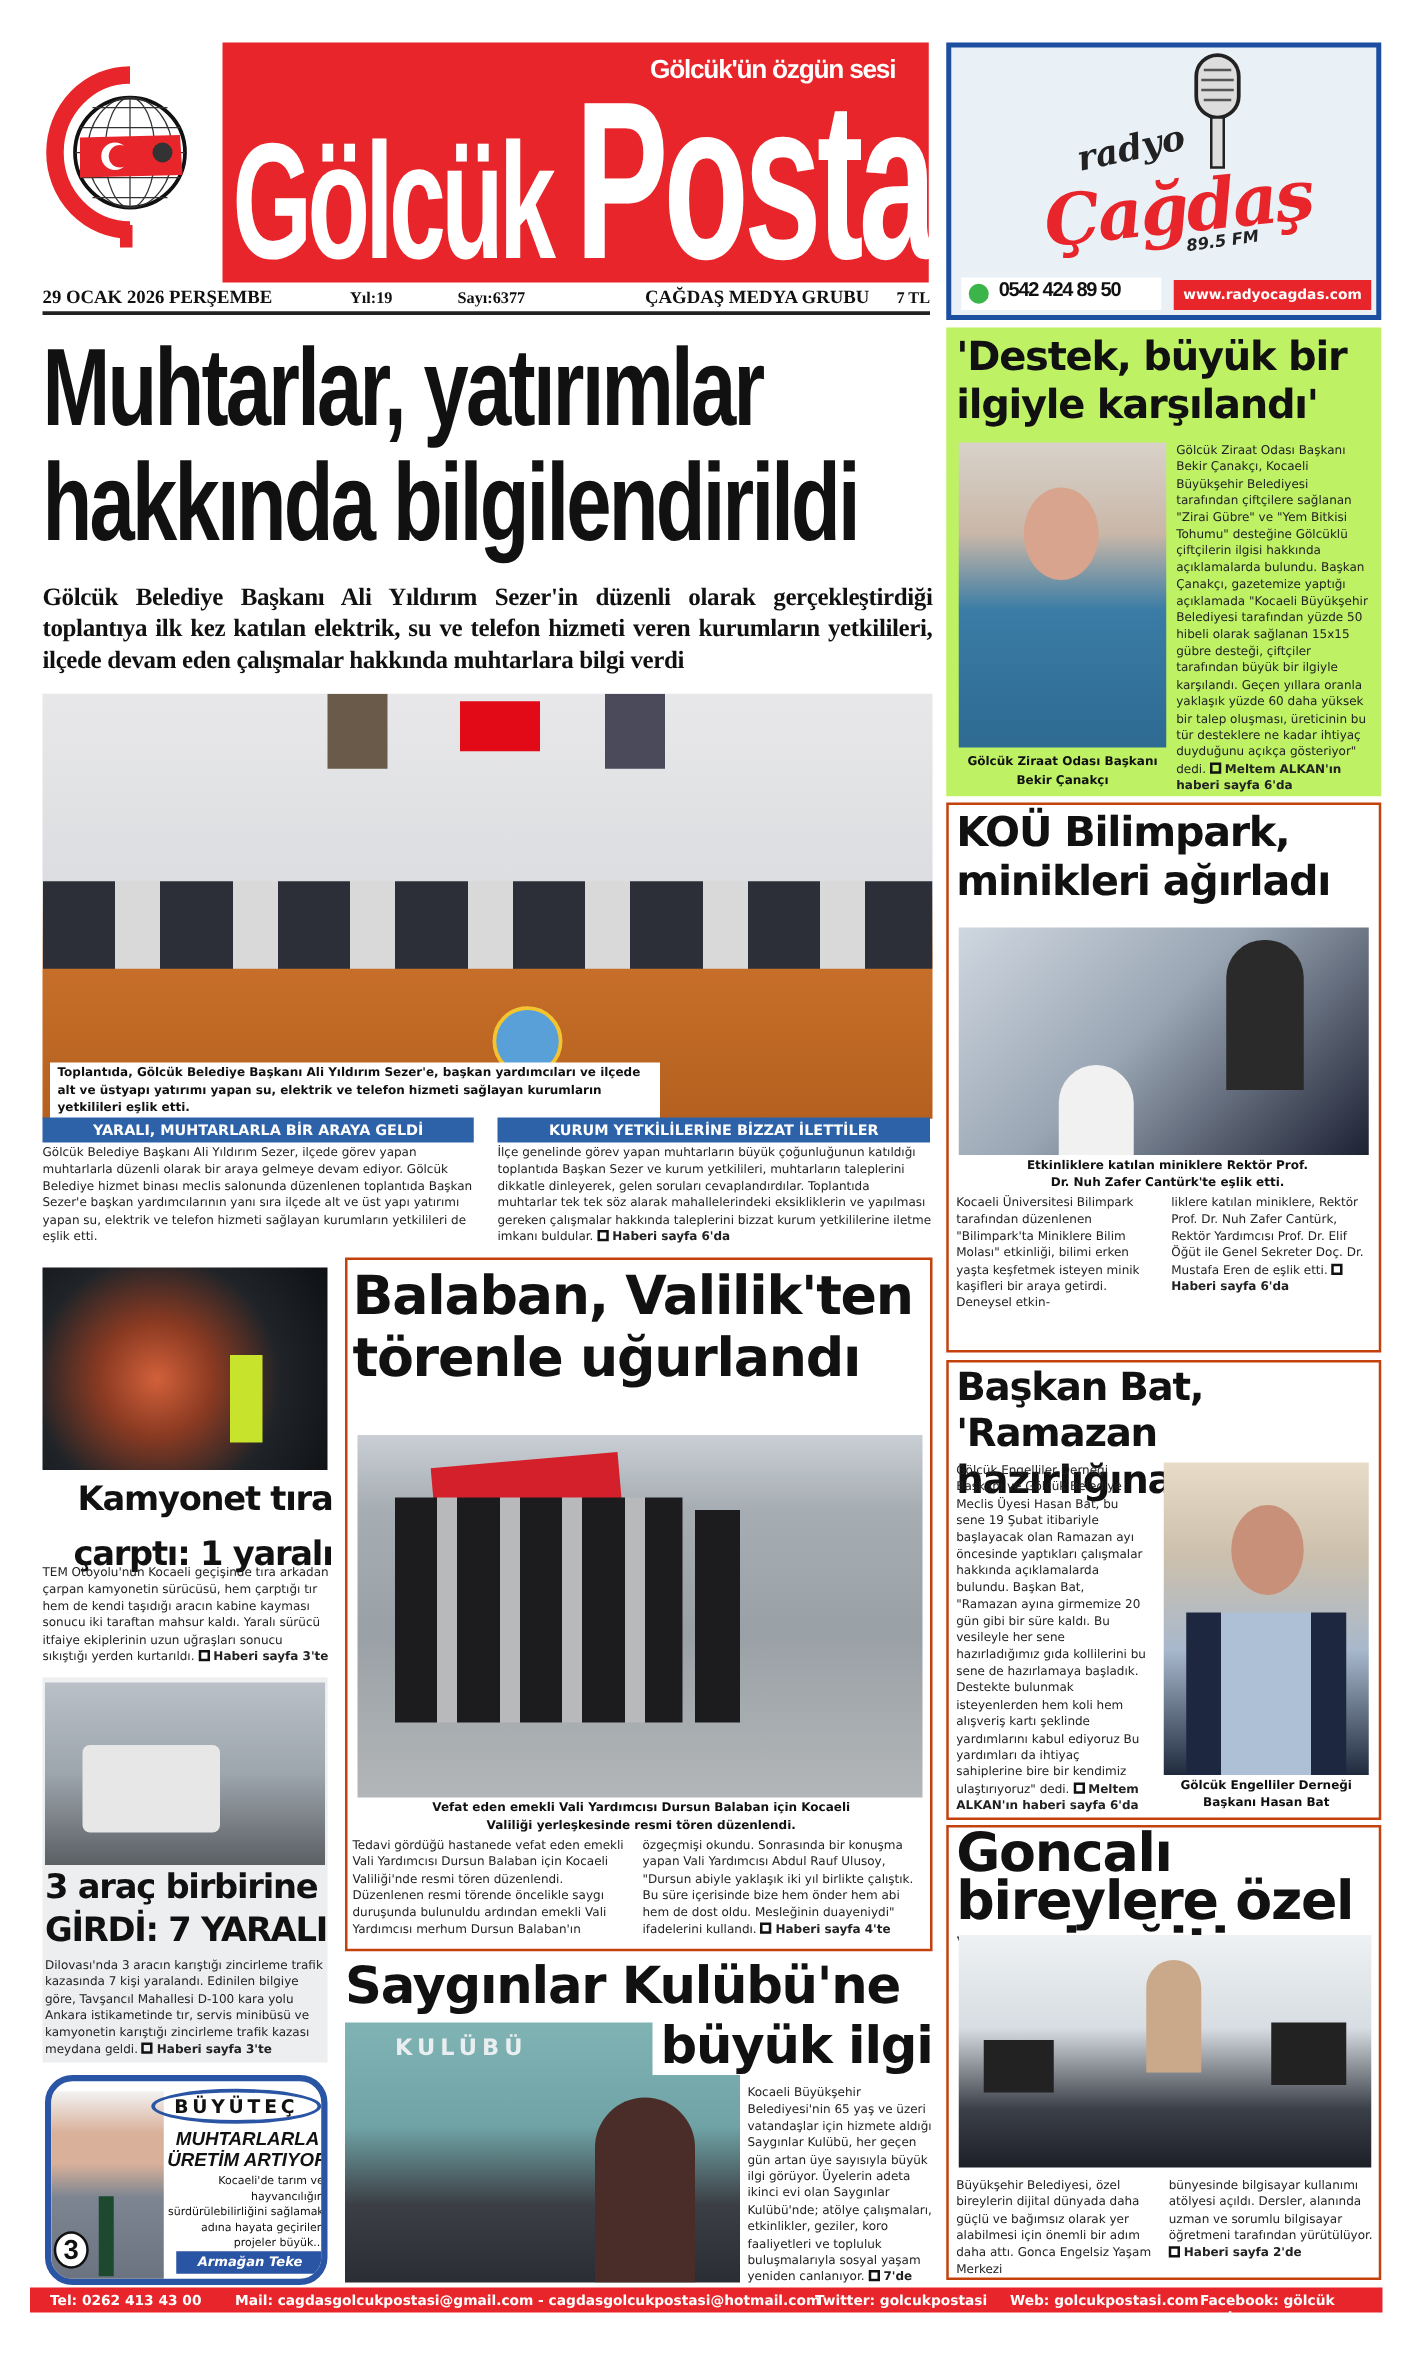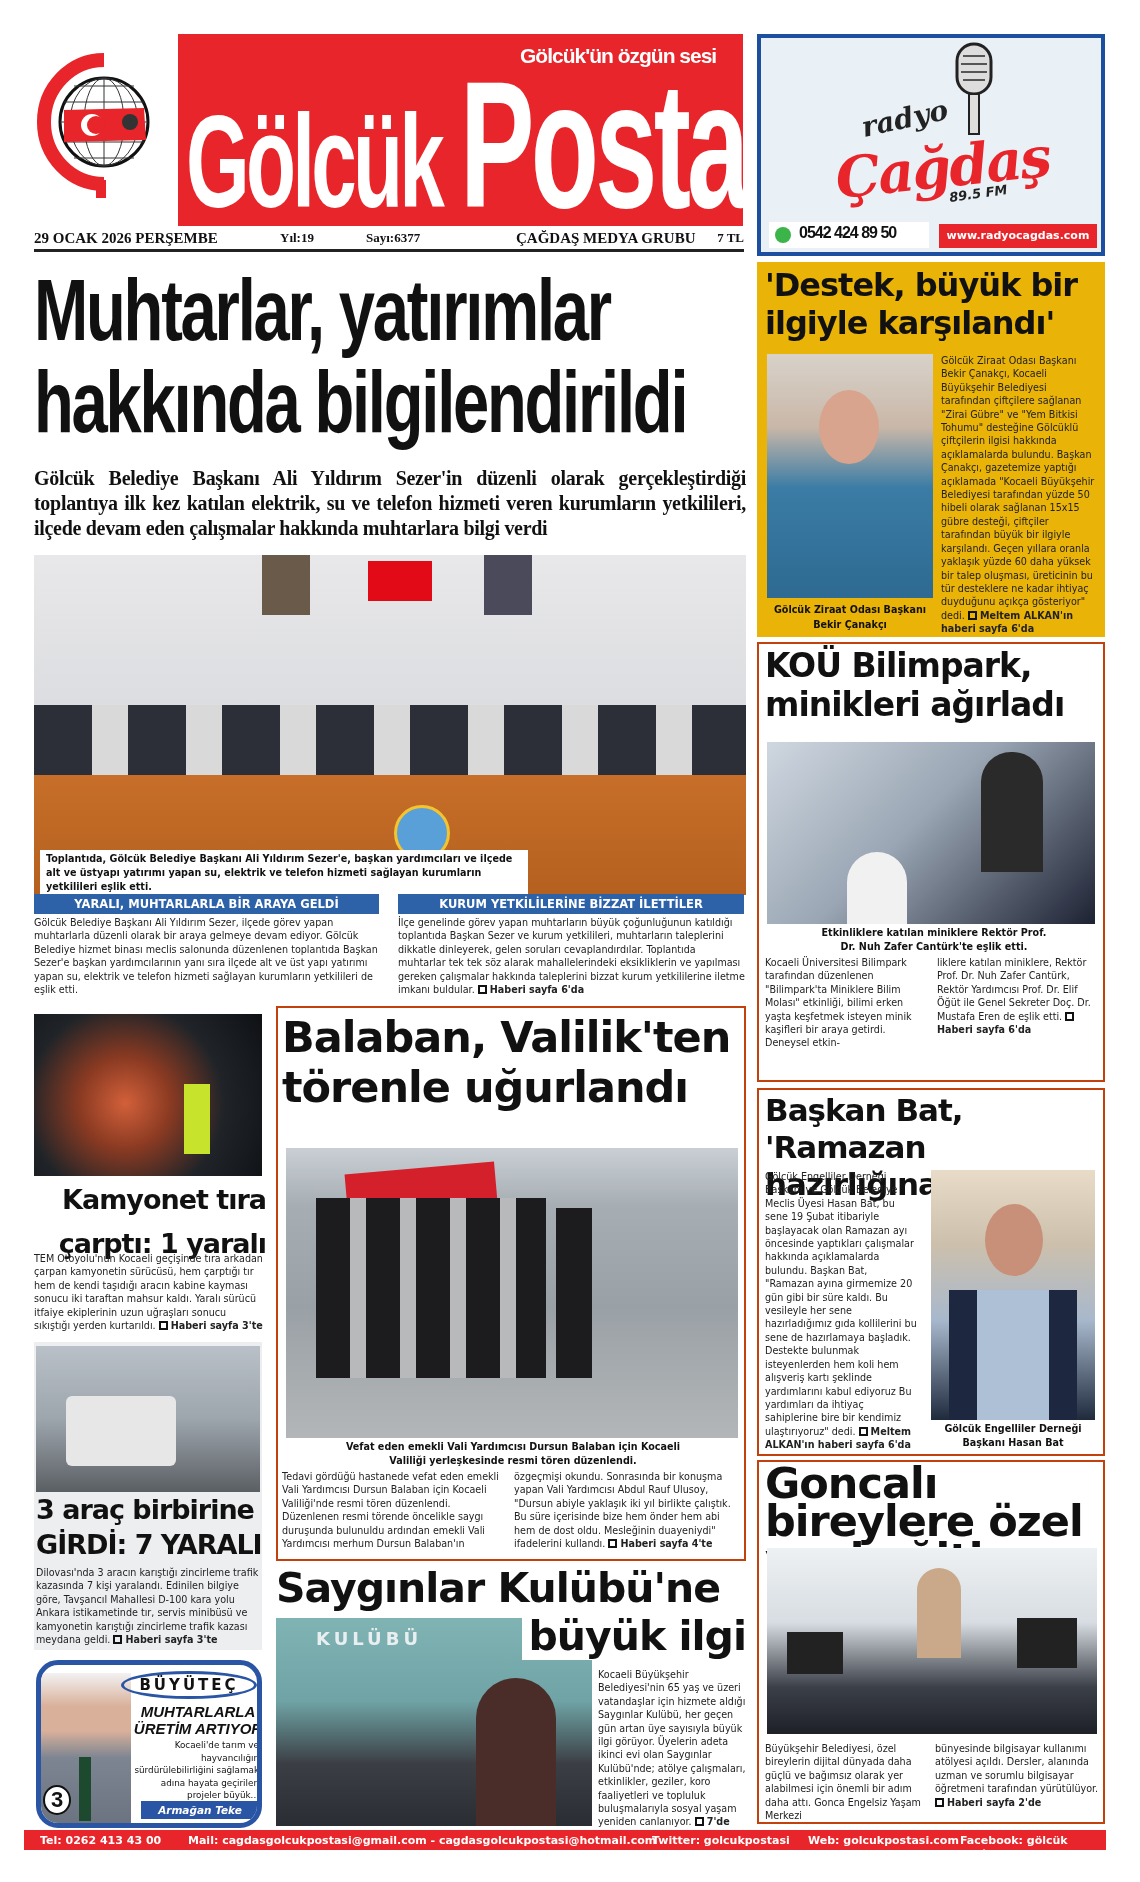--- a/index.html
+++ b/index.html
@@ -96,21 +96,21 @@
 <div class="abs" style="left:40px;top:850px;width:488px;background:#fff;padding:2px 6px;font-family:'DejaVu Sans',sans-serif;font-size:9.6px;font-weight:bold;line-height:14px">Toplantıda, Gölcük Belediye Başkanı Ali Yıldırım Sezer'e, başkan yardımcıları ve ilçede alt ve üstyapı yatırımı yapan su, elektrik ve telefon hizmeti sağlayan kurumların yetkilileri eşlik etti.</div>
 
 <div class="bluebar" style="left:34px;top:894px;width:345px">YARALI, MUHTARLARLA BİR ARAYA GELDİ</div>
 <div class="bluebar" style="left:398px;top:894px;width:346px">KURUM YETKİLİLERİNE BİZZAT İLETTİLER</div>
 <div class="abs body" style="left:34px;top:916px;width:345px">Gölcük Belediye Başkanı Ali Yıldırım Sezer, ilçede görev yapan muhtarlarla düzenli olarak bir araya gelmeye devam ediyor. Gölcük Belediye hizmet binası meclis salonunda düzenlenen toplantıda Başkan Sezer'e başkan yardımcılarının yanı sıra ilçede alt ve üst yapı yatırımı yapan su, elektrik ve telefon hizmeti sağlayan kurumların yetkilileri de eşlik etti.</div>
 <div class="abs body" style="left:398px;top:916px;width:348px">
   <span>İlçe genelinde görev yapan muhtarların büyük çoğunluğunun katıldığı toplantıda Başkan Sezer ve kurum yetkilileri, muhtarların taleplerini dikkatle dinleyerek, gelen soruları cevaplandırdılar. Toplantıda muhtarlar tek tek söz alarak mahallelerindeki eksikliklerin ve yapılması gereken çalışmalar hakkında taleplerini bizzat kurum yetkililerine iletme imkanı buldular.</span>
   <span class="bold"><span class="sq"></span><span>Haberi sayfa 6'da</span></span>
 </div>
 
-<div class="abs" style="left:757px;top:262px;width:348px;height:375px;background:#eab308">
+<div class="abs" style="left:757px;top:262px;width:348px;height:375px;background:#bef264">
   <div class="abs heavy" style="left:8px;top:4px;width:340px;font-size:32px;line-height:38px">'Destek, büyük bir ilgiyle karşılandı'</div>
   <div class="photo" style="left:10px;top:92px;width:166px;height:244px;background:linear-gradient(180deg,#d8d2ca 0%,#c9b7a8 30%,#3a7ca5 55%,#2e6a92 100%)">
     <div class="abs" style="left:52px;top:36px;width:60px;height:74px;border-radius:50%;background:#d9a48e"></div>
   </div>
   <div class="cap" style="left:10px;top:340px;width:166px;line-height:15px">Gölcük Ziraat Odası Başkanı Bekir Çanakçı</div>
   <div class="abs body" style="left:184px;top:92px;width:158px">
     <span>Gölcük Ziraat Odası Başkanı Bekir Çanakçı, Kocaeli Büyükşehir Belediyesi tarafından çiftçilere sağlanan "Zirai Gübre" ve "Yem Bitkisi Tohumu" desteğine Gölcüklü çiftçilerin ilgisi hakkında açıklamalarda bulundu. Başkan Çanakçı, gazetemize yaptığı açıklamada "Kocaeli Büyükşehir Belediyesi tarafından yüzde 50 hibeli olarak sağlanan 15x15 gübre desteği, çiftçiler tarafından büyük bir ilgiyle karşılandı. Geçen yıllara oranla yaklaşık yüzde 60 daha yüksek bir talep oluşması, üreticinin bu tür desteklere ne kadar ihtiyaç duyduğunu açıkça gösteriyor" dedi.</span>
     <span class="bold"><span class="sq"></span><span>Meltem ALKAN'ın haberi sayfa 6'da</span></span>
   </div>
 </div>

